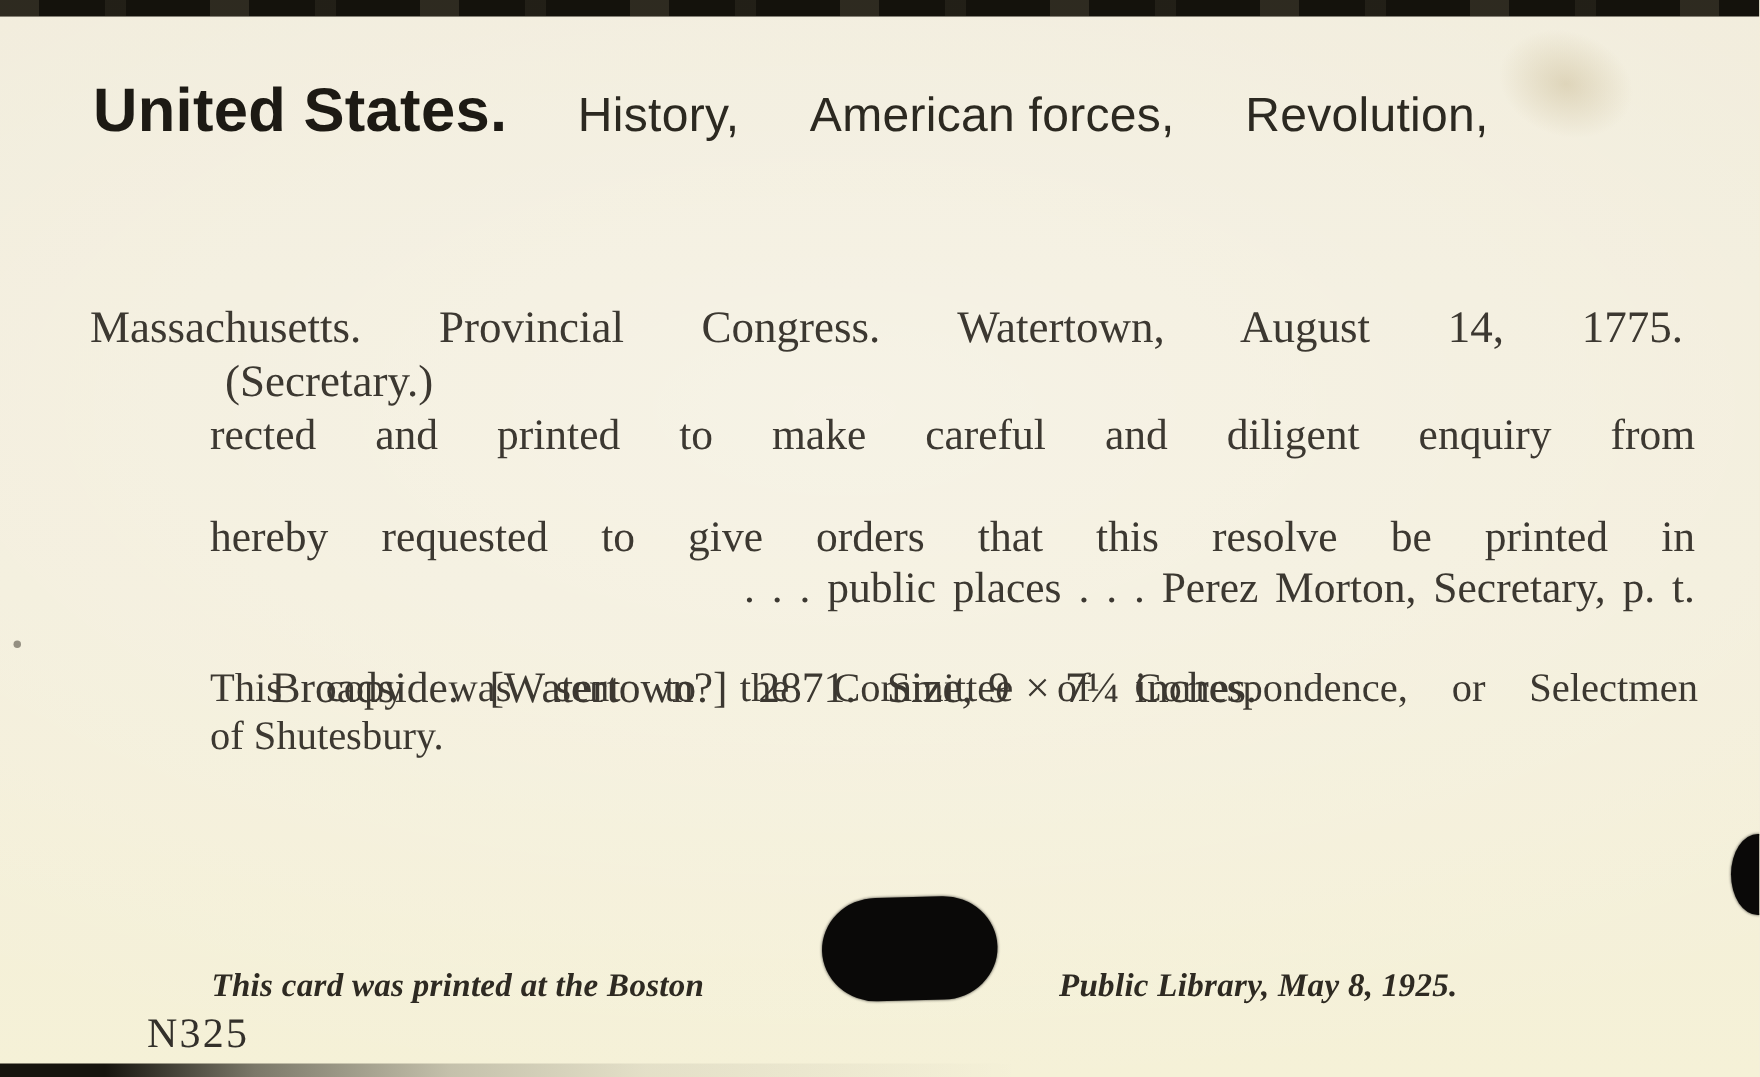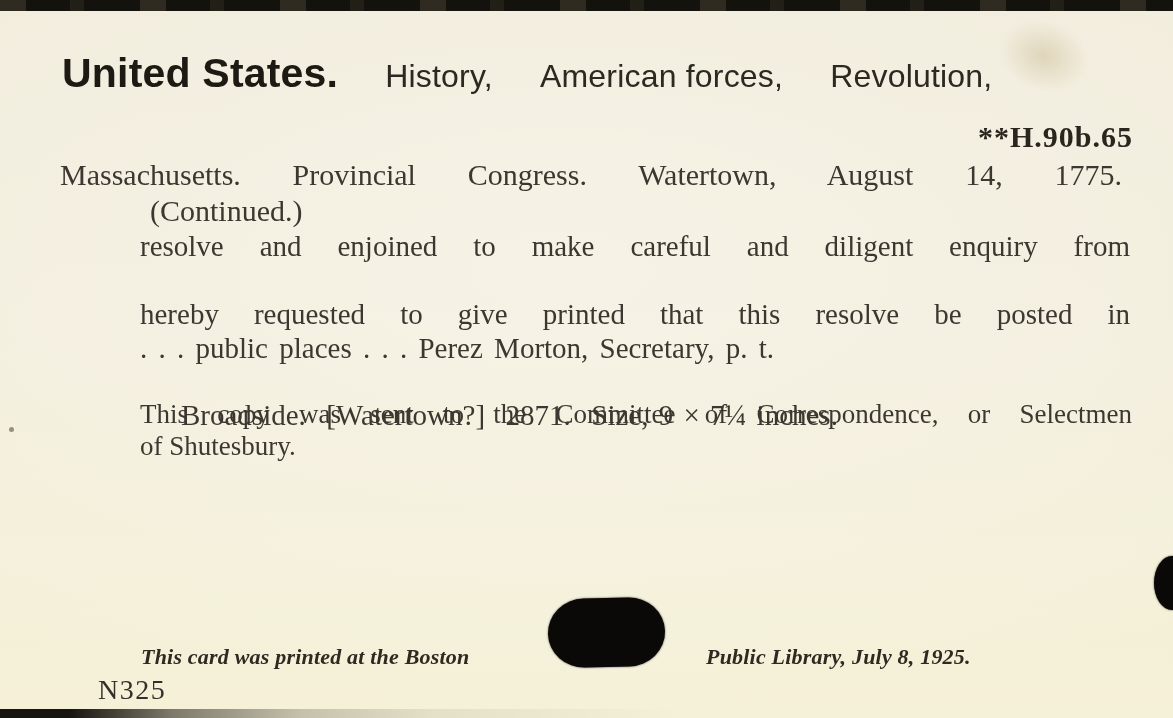--- a/index.html
+++ b/index.html
@@ -96,35 +96,36 @@
     letter-spacing: 1px;
     color: #2a261e;
     white-space: pre-wrap;
   }
 
   .line {
     position: absolute;
     white-space: pre-wrap;
     font-size: 29px;
     line-height: 1.15;
+    margin-top: 44px;
   }
   .just {
     white-space: normal;
     text-align: justify;
     text-align-last: justify;
   }
 
   .heading   { left: 60px;  top: 158px; width: 1062px; font-size: 30px; }
   .continued { left: 150px; top: 194px; font-size: 30px; }
 
   .bodyline  { left: 140px; width: 990px; }
   .b0 { top: 230px; }
   .b1 { top: 264px; }
   .b2 { top: 298px; }
-  .b3 { top: 332px; word-spacing: 4px; }
+  .b3 { top: 332px; word-spacing: 4px; text-align: right; }
 
   .imprint { left: 140px; top: 366px; word-spacing: 3px; }
   .imprint .fmt { }
 
   .note { left: 140px; font-size: 27px; }
   .n0 { top: 399px; width: 992px; }
   .n1 { top: 431px; }
 
   .footer-italic {
     position: absolute;
@@ -176,40 +177,39 @@
   <div class="top-strip"></div>
   <div class="stain-topright"></div>
 
   <div class="header">
     <span class="header-lead">United States.</span>
     <span class="header-term">History,</span>
     <span class="header-term">American forces,</span>
     <span class="header-term">Revolution,</span>
   </div>
 
-  <div class="callnum">**H.90b.65</div>
 
   <div class="line heading just">Massachusetts.  Provincial Congress.  Watertown, August 14, 1775.</div>
-  <div class="line continued">(Continued.)</div>
-
-  <div class="line bodyline b0 just">resolve and enjoined to make careful and diligent enquiry from</div>
-  <div class="line bodyline b2 just">hereby requested to give printed that this resolve be posted in</div>
+  <div class="line continued">(Secretary.)</div>
+
+  <div class="line bodyline b0 just">rected and printed to make careful and diligent enquiry from</div>
+  <div class="line bodyline b2 just">hereby requested to give orders that this resolve be printed in</div>
   <div class="line bodyline b3">. . . public places . . . Perez Morton, Secretary, p. t.</div>
 
   <div class="line imprint">
     <span class="fmt">Broadside.</span><span>  [Watertown?]  2871.  Size, 9 × 7¼ inches.</span>
   </div>
 
   <div class="line note n1">of Shutesbury.</div>
   <div class="line note n0 just">This copy was sent to the Committee of Correspondence, or Selectmen</div>
 
   <div class="blob-center"></div>
   <div class="blob-right"></div>
 
   <div class="footer-italic footer-left">This card was printed at the Boston</div>
-  <div class="footer-italic footer-right">Public Library, July 8, 1925.</div>
+  <div class="footer-italic footer-right">Public Library, May 8, 1925.</div>
 
   <div class="cardnum">N325</div>
 
   <div class="speck"></div>
   <div class="bottom-strip"></div>
 
 </div>
 
 </body></html>

